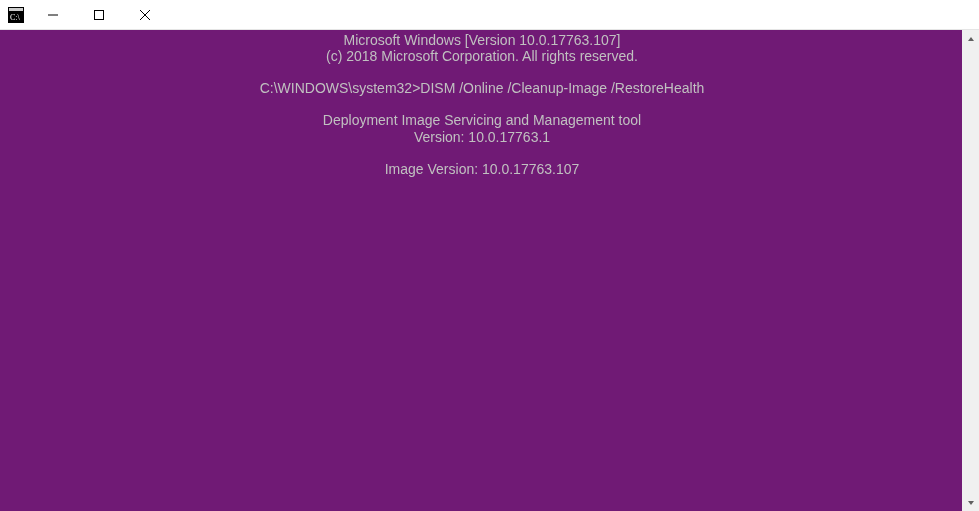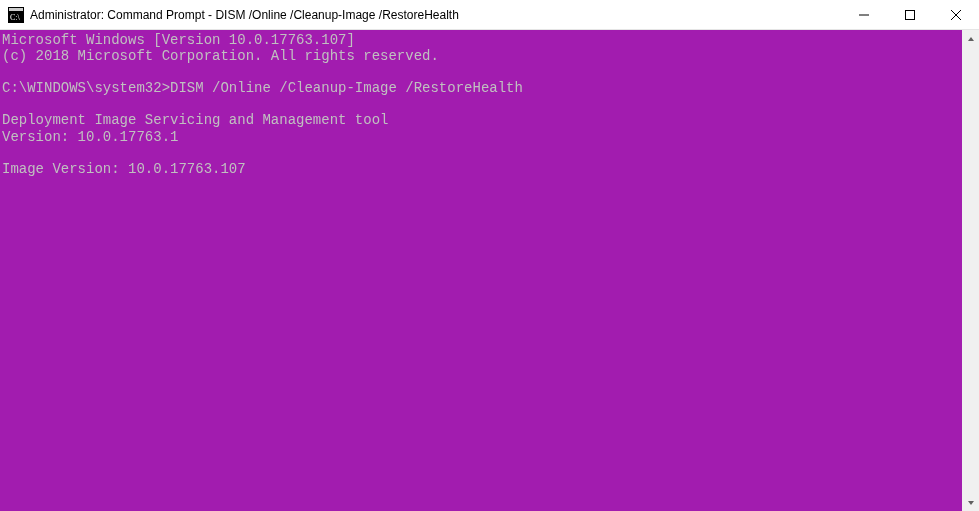--- a/index.html
+++ b/index.html
@@ -59,28 +59,29 @@
     }
     .terminal-wrap {
       position: relative;
       width: 100%;
       height: calc(511px - 30px);
       background: #000000;
       display: flex;
     }
     .terminal {
       flex: 1;
-      background: #a21caf;
-      font-family: Liberation Mono, monospace;
+      background: #701a75;
+      font-family: Liberation Sans, sans-serif;
       font-size: 14px;
       line-height: 1.15;
       color: #c0c0c0;
       padding: 2px 0 0 2px;
       white-space: pre;
       overflow: hidden;
+      text-align: center;
     }
     .terminal .line {
       display: block;
     }
     .scrollbar {
       width: 17px;
       height: 100%;
       background: #f0f0f0;
       display: flex;
       flex-direction: column;
@@ -108,21 +109,20 @@
 <body>
 
 <div class="titlebar">
   <span class="titlebar-icon">
     <svg viewBox="0 0 16 16">
       <rect x="0" y="0" width="16" height="16" fill="#000"></rect>
       <rect x="1" y="1" width="14" height="3" fill="#ccc"></rect>
       <text x="2" y="13" font-size="8" fill="#fff" font-family="Consolas">C:\</text>
     </svg>
   </span>
-  <span class="titlebar-text">Administrator: Command Prompt - DISM  /Online /Cleanup-Image /RestoreHealth</span>
   <div class="titlebar-controls">
     <div class="titlebar-btn">
       <svg viewBox="0 0 10 10">
           <line x1="0" y1="5" x2="10" y2="5" stroke="#000" stroke-width="1"></line>
         </svg>
     </div>
     <div class="titlebar-btn">
       <svg viewBox="0 0 10 10">
           <rect x="0.5" y="0.5" width="9" height="9" fill="none" stroke="#000" stroke-width="1"></rect>
         </svg>

